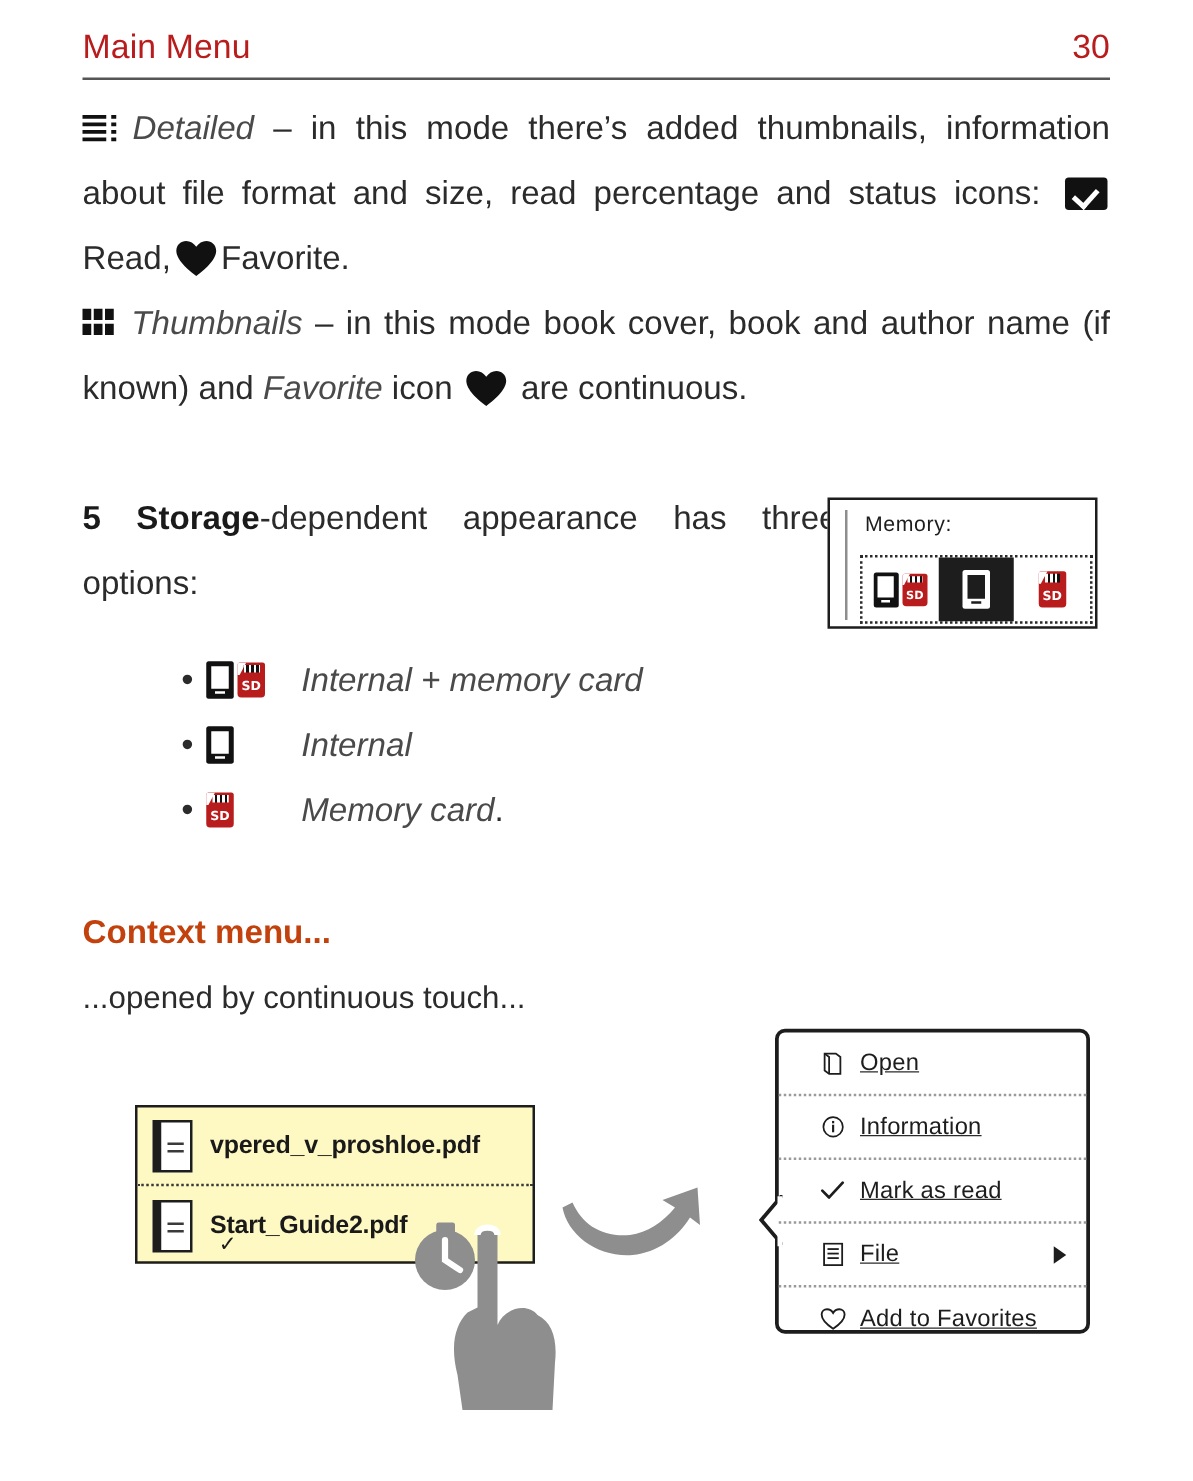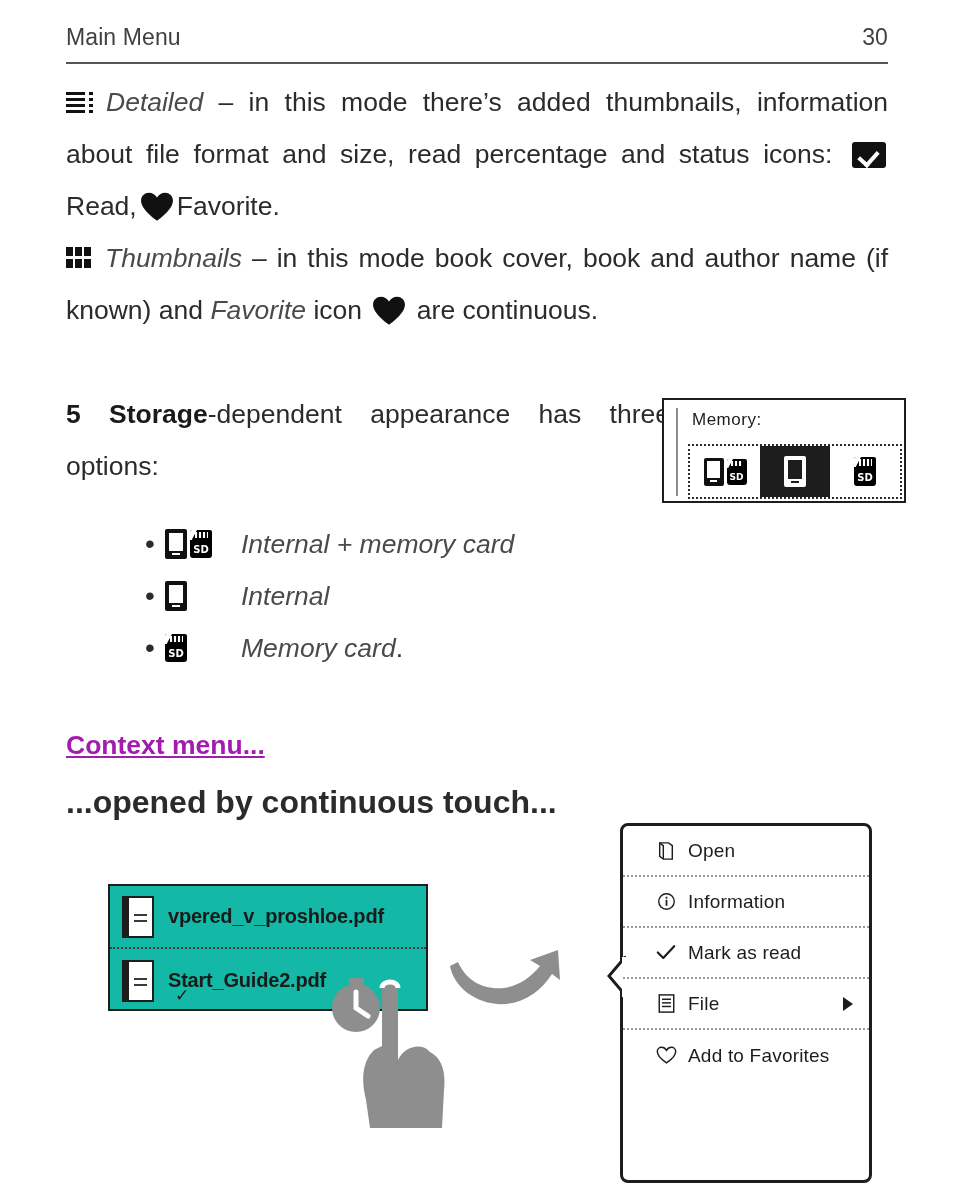--- a/index.html
+++ b/index.html
@@ -23,22 +23,22 @@
     top: 22px;
     width: 822px;
     height: 40px;
     border-bottom: 2px solid #555555;
     display: flex;
     align-items: flex-start;
     justify-content: space-between;
   }
   .page-header .hdr-title,
   .page-header .hdr-page {
-    font-size: 23px;
-    color: #404040;
+    font-size: 27px;
+    color: #b91c1c;
     line-height: 30px;
     letter-spacing: 0.1px;
   }
 
   
   .content {
     position: absolute;
     left: 66px;
     top: 76px;
     width: 822px;
@@ -99,21 +99,21 @@
   }
 
   
   .ico-heart { width: 34px; height: 30px; vertical-align: -7px; margin: 0 3px; }
   .ico-heart svg { display: block; }
 
   .memory-widget {
     position: absolute;
     left: 662px;
     top: 398px;
-    width: 244px;
+    width: 216px;
     height: 105px;
     border: 2px solid #1d1d1d;
     background: #ffffff;
     box-sizing: border-box;
   }
   .memory-widget .mw-rail {
     position: absolute;
     left: 12px; top: 8px;
     width: 2px; height: 88px;
     background: #8d8d8d;
@@ -166,21 +166,21 @@
   }
   .dev.inv { background: #fff; }
   .dev.inv:before { background: #1d1d1d; }
   .dev.inv:after  { background: #1d1d1d; }
 
   
   .sd {
     position: relative;
     display: inline-block;
     box-sizing: border-box;
-    background: #000000;
+    background: #b91c1c;
     border-radius: 2px 2px 3px 3px;
     overflow: hidden;
   }
   .sd .notch {
     position: absolute;
     left: 0; top: 0;
     width: 30%; height: 34%;
     background: #fff;
     transform: skewX(-28deg);
     transform-origin: top left;
@@ -234,41 +234,39 @@
   }
   .bullet-row .blabel .per { font-style: normal; color: #2b2b2b; }
 
   
   .ctx-heading {
     position: absolute;
     left: 66px;
     top: 730px;
     font-size: 26.5px;
     font-weight: bold;
-    color: #a21caf;
-    text-decoration: underline;
+    color: #c2410c;
   }
   .ctx-sub {
     position: absolute;
     left: 66px;
     top: 784px;
-    font-size: 32px;
+    font-size: 25px;
     color: #2b2b2b;
-    font-weight: bold;
   }
 
   
   .filelist {
     position: absolute;
     left: 108px;
     top: 884px;
     width: 320px;
     height: 127px;
     border: 2px solid #1d1d1d;
-    background: #14b8a6;
+    background: #fef9c3;
     box-sizing: border-box;
   }
   .filelist .frow {
     position: relative;
     height: 63px;
     display: flex;
     align-items: center;
     padding-left: 12px;
     box-sizing: border-box;
   }
@@ -326,25 +324,26 @@
     width: 120px;
     height: 70px;
   }
 
   
   .ctxmenu {
     position: absolute;
     left: 620px;
     top: 823px;
     width: 252px;
-    height: 360px;
+    height: 244px;
     border: 3px solid #1d1d1d;
     border-radius: 8px;
     background: #fff;
     box-sizing: border-box;
+    text-decoration: underline;
   }
   .ctxmenu .mi {
     position: relative;
     height: 51px;
     display: flex;
     align-items: center;
     padding-left: 30px;
     box-sizing: border-box;
     border-bottom: 2px dotted #9a9a9a;
   }

